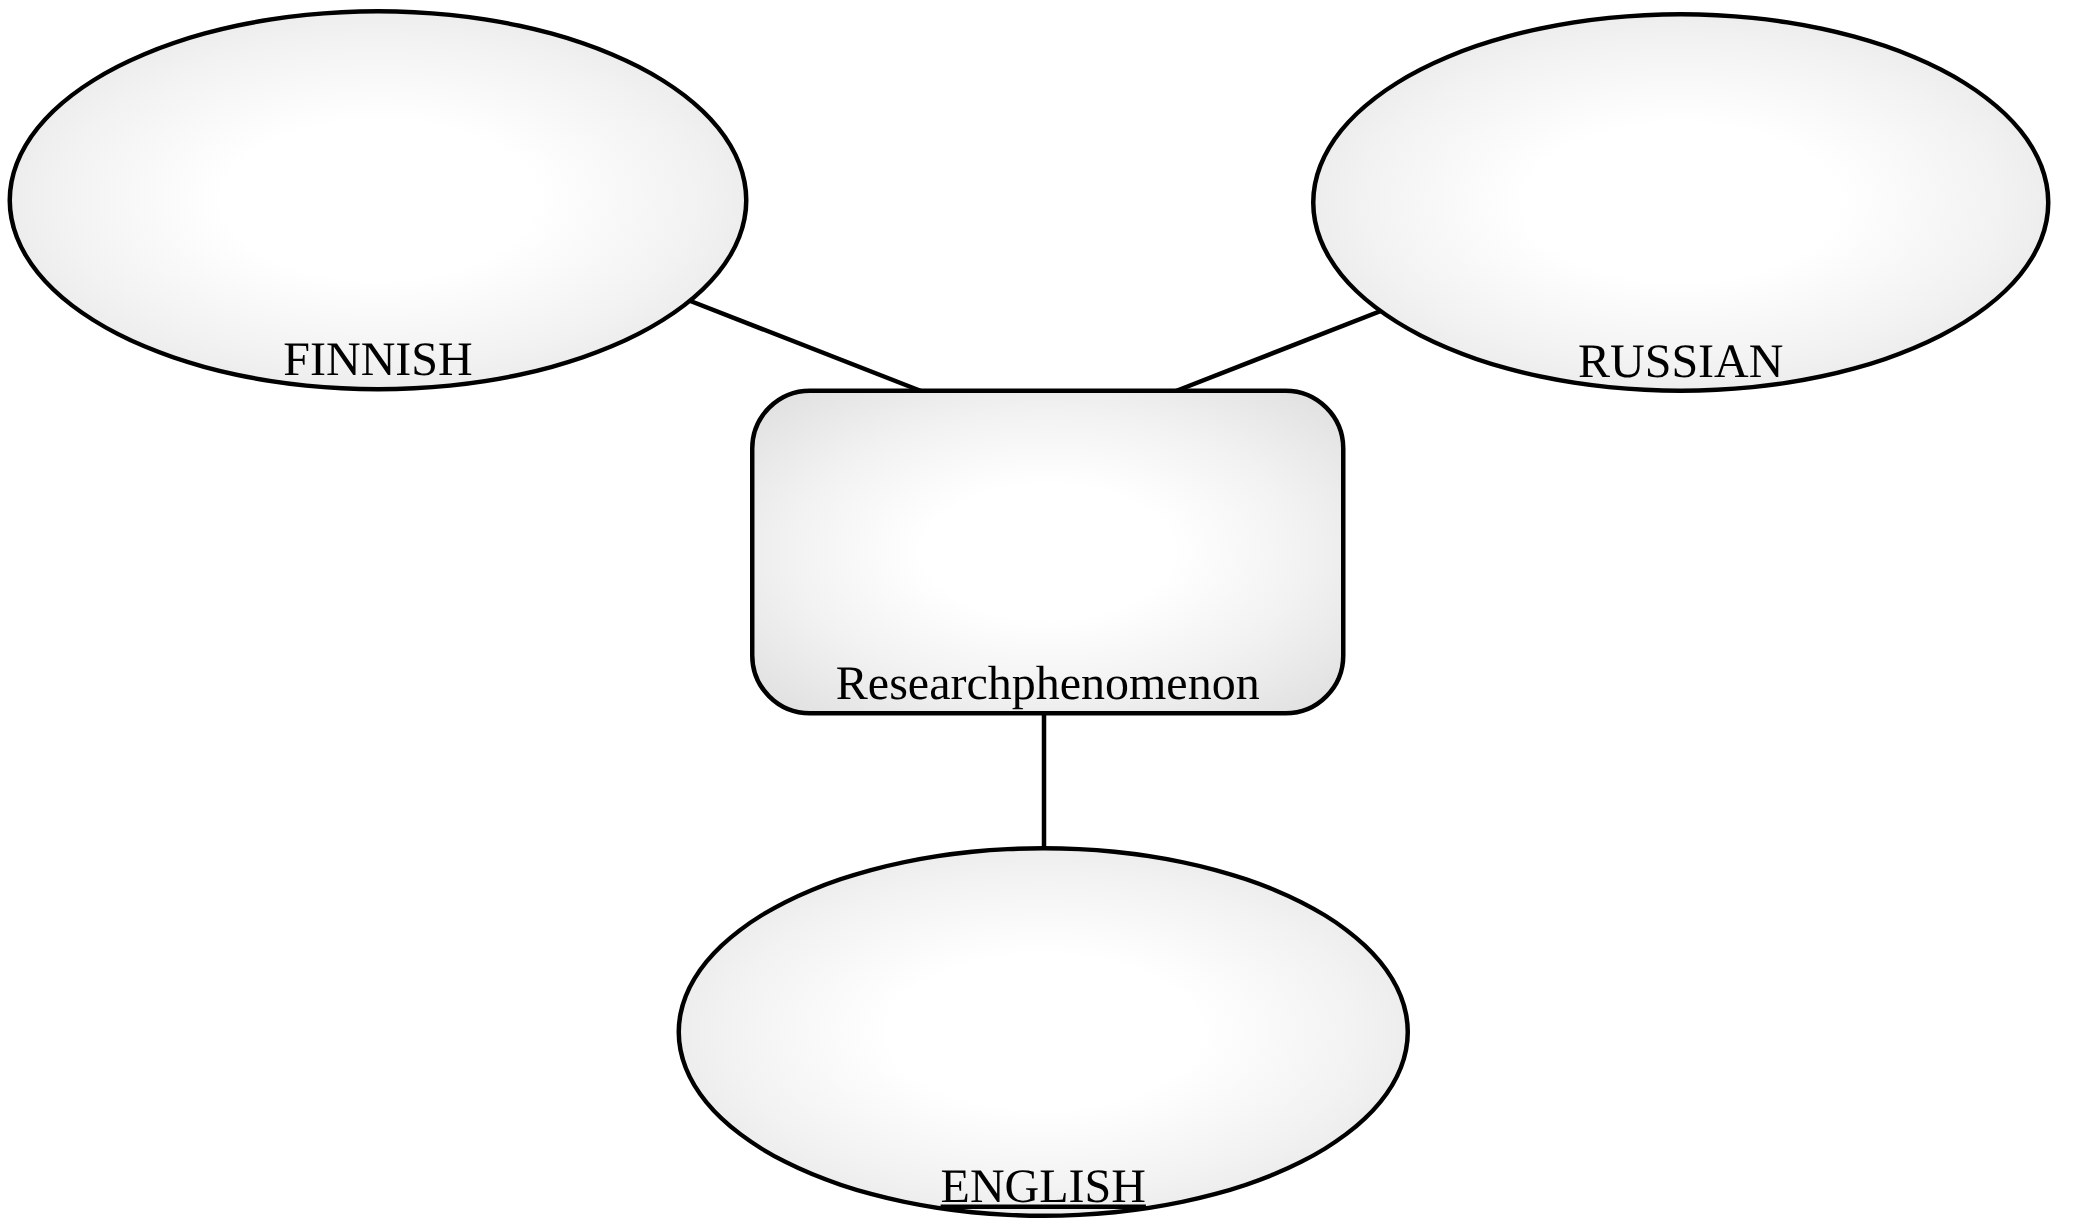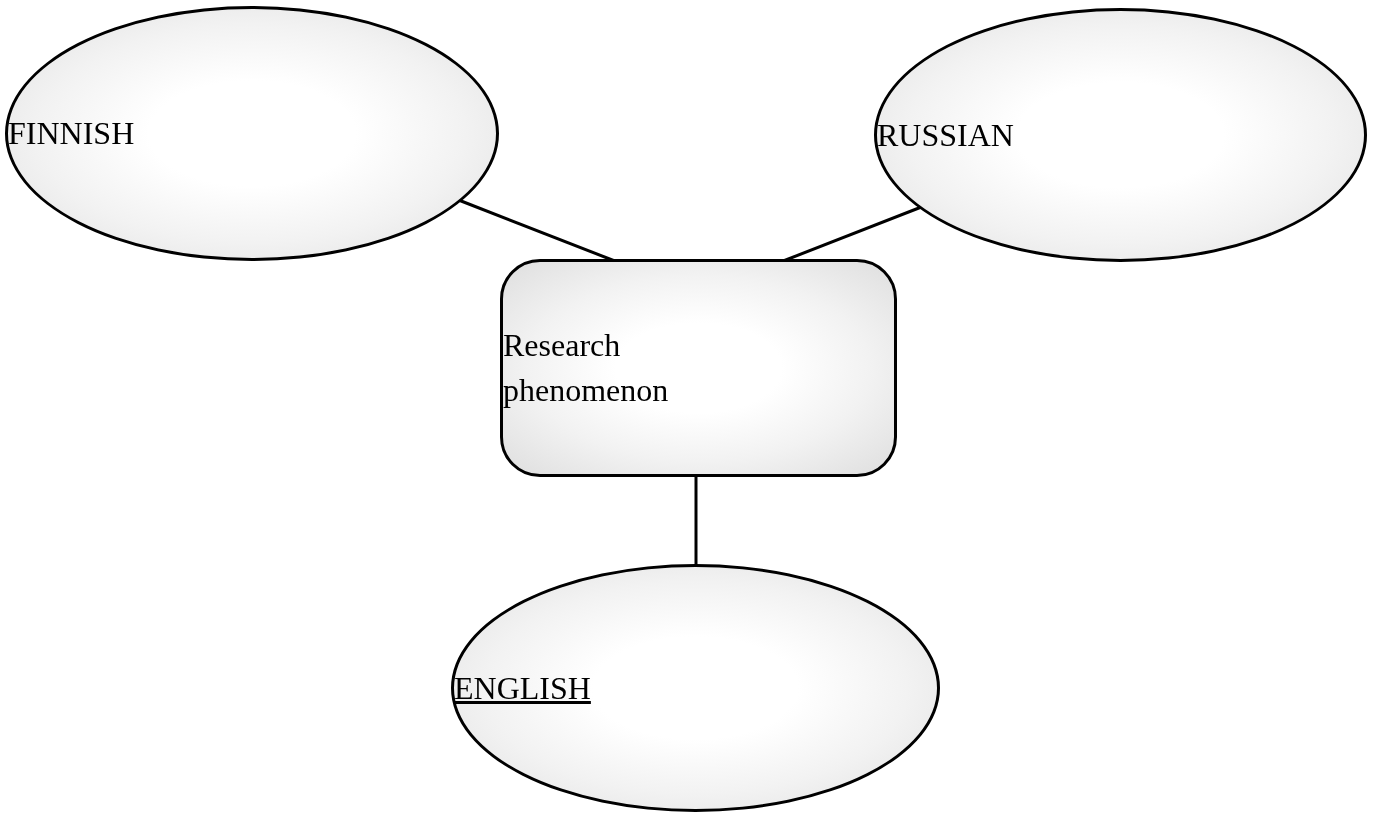--- a/index.html
+++ b/index.html
@@ -14,22 +14,22 @@
     overflow: hidden;
   }
   .connectors {
     position: absolute;
     left: 0; top: 0;
     width: 1400px; height: 821px;
   }
   .node {
     position: absolute;
     display: flex;
-    flex-direction: column;
-    align-items: flex-start;
+    flex-direction: row;
+    align-items: flex-end;
     justify-content: center;
     text-align: center;
     border: 3px solid #000000;
     background: radial-gradient(ellipse at center, #ffffff 30%, #f2f2f2 62%, #dedede 100%);
   }
   .ellipse { border-radius: 50%; }
   .roundrect { border-radius: 40px; }
   .node-line {
     font-size: 32px;
     line-height: 1.15;

